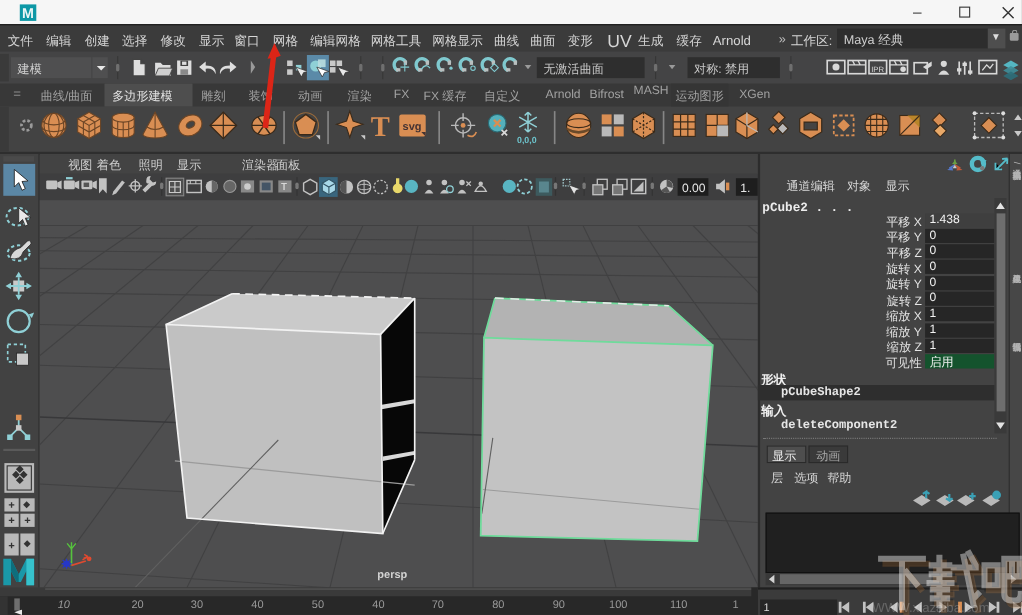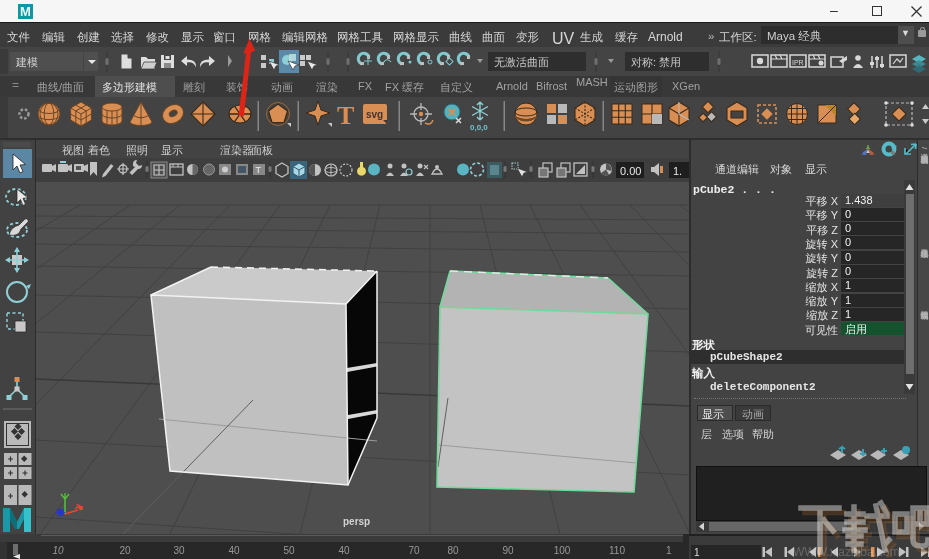--- a/index.html
+++ b/index.html
@@ -715,21 +715,21 @@
 <svg class="abs" style="left:11px;top:20px;" width="10" height="5">
         <path d="M9 0 L2 2.5 L9 5 z" fill="#e8e8e8"></path>
       </svg>
 <div style="position:absolute;left:0;top:11px;width:690px;font-size:10px;color:#999;">
 <span class="abs" style="left:48px;width:20px;text-align:center;font-style:italic;">10</span>
 <span class="abs" style="left:115px;width:20px;text-align:center;">20</span>
 <span class="abs" style="left:169px;width:20px;text-align:center;">30</span>
 <span class="abs" style="left:224px;width:20px;text-align:center;">40</span>
 <span class="abs" style="left:279px;width:20px;text-align:center;">50</span>
 <span class="abs" style="left:334px;width:20px;text-align:center;">40</span>
-<span class="abs" style="left:404px;width:20px;text-align:center;">70</span>
+<span class="abs" style="left:388px;width:20px;text-align:center;">70</span>
 <span class="abs" style="left:443px;width:20px;text-align:center;">80</span>
 <span class="abs" style="left:498px;width:20px;text-align:center;">90</span>
 <span class="abs" style="left:550px;width:24px;text-align:center;">100</span>
 <span class="abs" style="left:605px;width:24px;text-align:center;">110</span>
 <span class="abs" style="left:666px;width:14px;">1</span>
 </div>
 <div class="abs" style="left:683px;top:0;width:6px;height:25px;background:#282828;"></div>
 <div class="abs" style="left:691px;top:11px;width:70px;height:14px;background:#262626;"></div>
 <div class="tx" style="left:694px;top:13px;font-size:10px;color:#ddd;">1</div>
 <svg class="abs" style="left:758px;top:11px;" width="175" height="14" viewBox="0 0 175 14">

